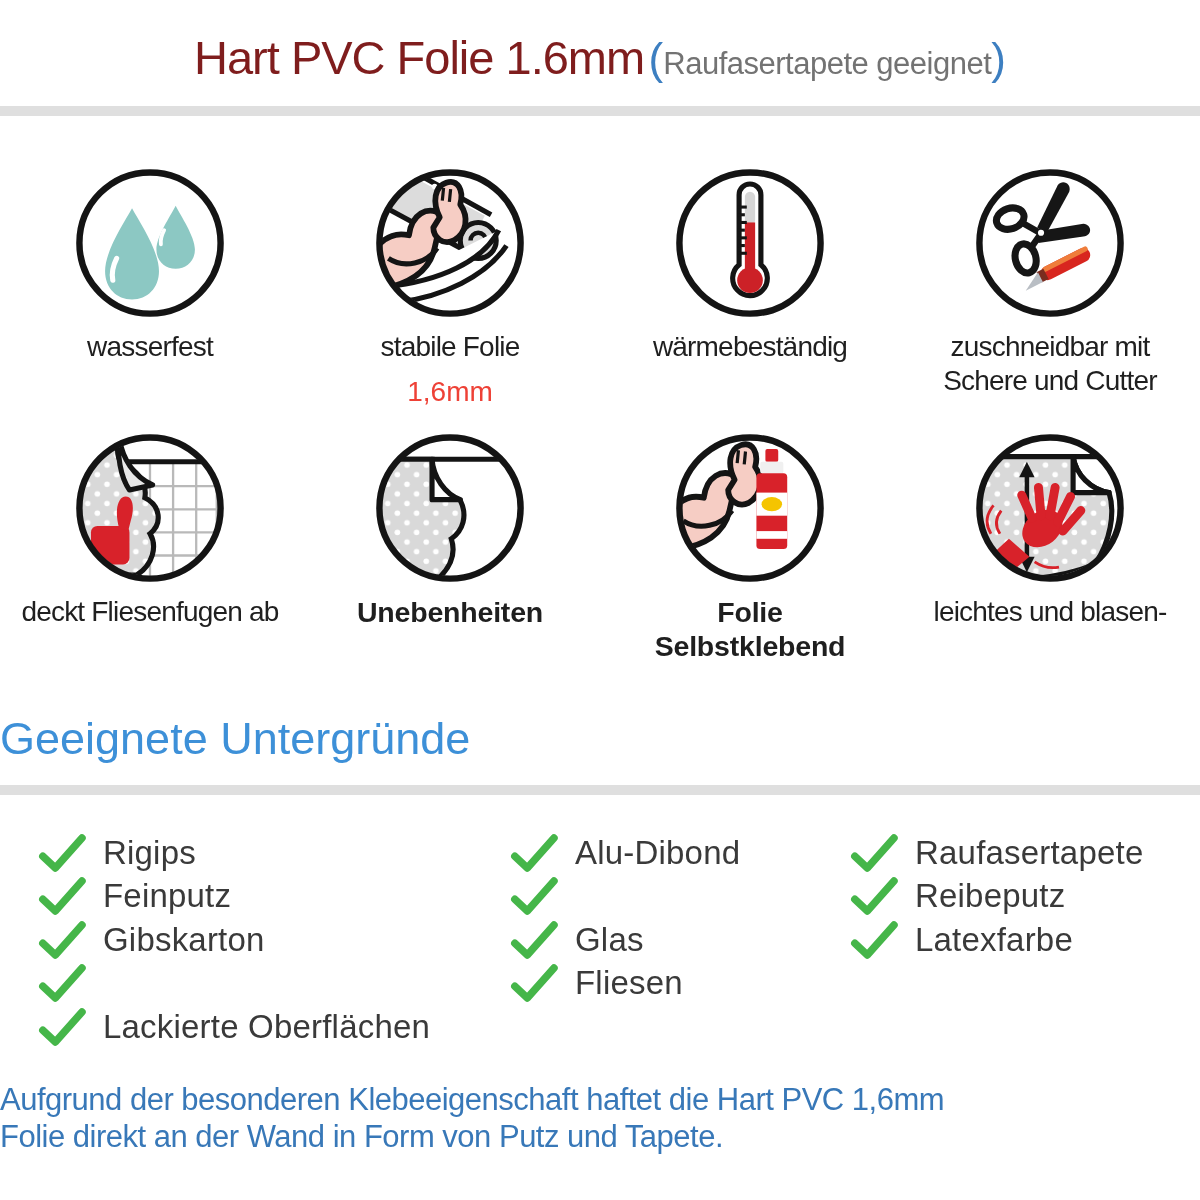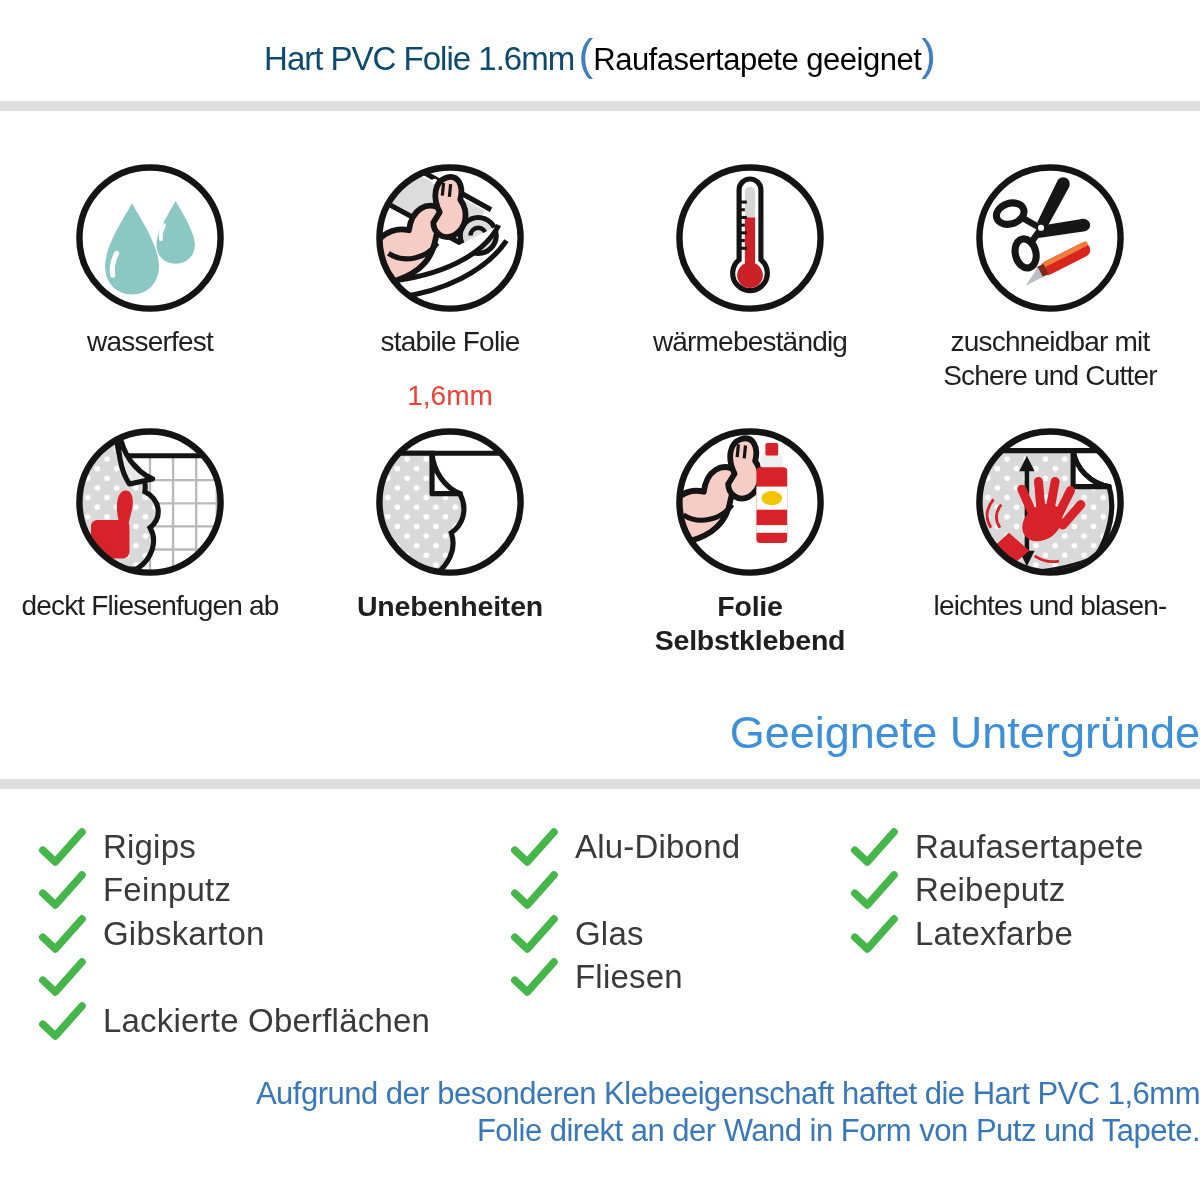--- a/index.html
+++ b/index.html
@@ -1,37 +1,37 @@
 <!DOCTYPE html>
 <html><head>
 <meta charset="utf-8">
 <style>
   html,body{margin:0;padding:0}
   body{width:1200px;height:1200px;background:#fff;font-family:"Liberation Sans",sans-serif;color:#1f1f1f;overflow:hidden}
   .header{padding-top:30px;text-align:center;white-space:nowrap}
-  .t-main{font-size:33px;color:#0c4a6e;letter-spacing:-1px}
+  .t-main{font-size:47px;color:#7f1d1d;letter-spacing:-1px}
   .t-paren{font-size:44px;color:#3d7fc1}
-  .t-sub{font-size:31px;color:#000000;letter-spacing:-0.5px}
+  .t-sub{font-size:31px;color:#737373;letter-spacing:-0.5px}
   .bar{height:10px;background:#dfdfdf}
   .bar.top{margin-top:21px}
   .bar.mid{margin-top:20px}
-  .features{display:grid;grid-template-columns:repeat(4,300px);row-gap:12px;margin-top:50px}
+  .features{display:grid;grid-template-columns:repeat(4,300px);row-gap:22px;margin-top:50px}
   .feature{display:flex;flex-direction:column;align-items:center;text-align:center}
   .ficon{width:154px;height:154px}
   .f-label{margin-top:10px;font-size:28px;line-height:34px;letter-spacing:-0.8px}
   .f-label span{display:block}
   .f-label.bold{font-weight:bold;font-size:28.5px;letter-spacing:-0.2px}
-  .f-sub{display:block;color:#ee4136;font-size:28px;margin-top:20px;letter-spacing:0}
-  .sub-heading{margin:50px 0 0;text-align:right;font-size:45px;font-weight:normal;color:#3d90d8}
+  .f-sub{display:block;color:#ee4136;font-size:28px;margin-top:11px;letter-spacing:0}
+  .sub-heading{margin:50px 0 0;text-align:left;font-size:45px;font-weight:normal;color:#3d90d8}
   .substrates{display:grid;grid-template-columns:472px 340px 388px;margin-top:36px;padding-left:37px}
   .sub-col{display:flex;flex-direction:column}
   .sub-item{display:flex;align-items:center;gap:16px;height:43.5px}
   .check{width:50px;height:40px;flex:0 0 auto}
   .sub-item .lbl{font-size:33px;color:#3a3a3a;letter-spacing:0.2px;white-space:nowrap}
-  .footer{margin-top:32px;text-align:right;font-size:31px;line-height:37px;color:#3878b8;letter-spacing:-0.5px}
+  .footer{margin-top:32px;text-align:left;font-size:31px;line-height:37px;color:#3878b8;letter-spacing:-0.5px}
   .footer span{display:block}
 </style>
 </head>
 <body>
 
 <div class="header">
   <span class="t-main">Hart PVC Folie 1.6mm</span>
   <span class="t-paren">(</span><span class="t-sub">Raufasertapete geeignet</span><span class="t-paren">)</span>
 </div>
 

